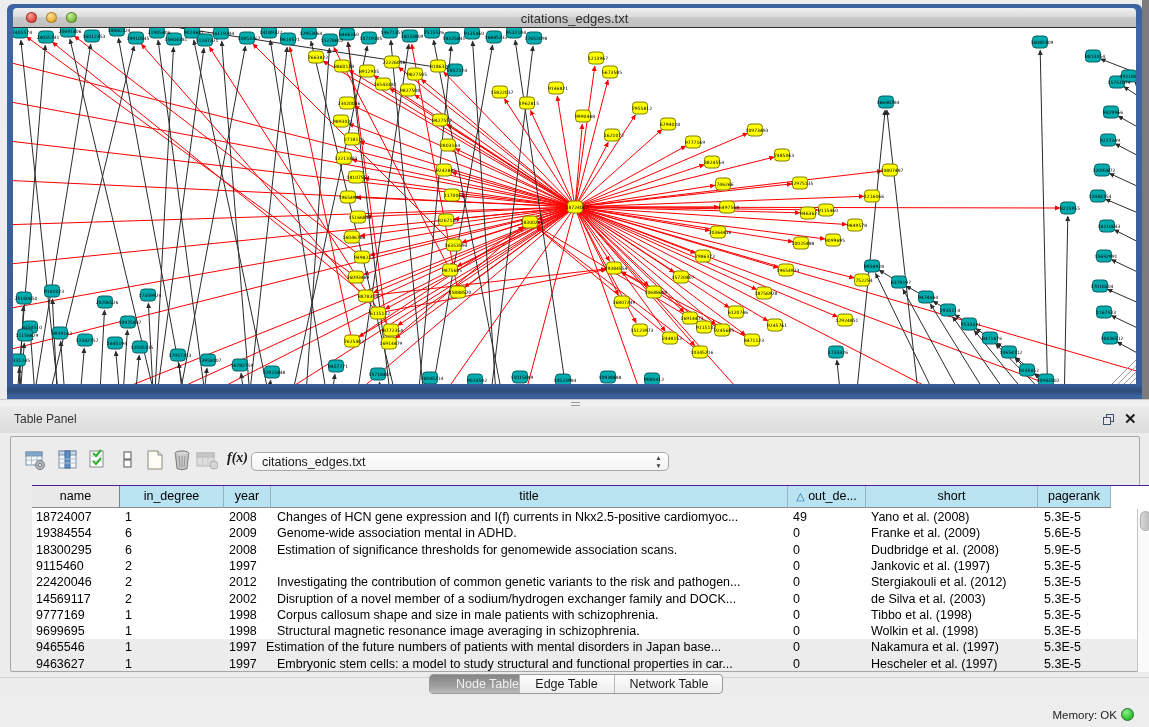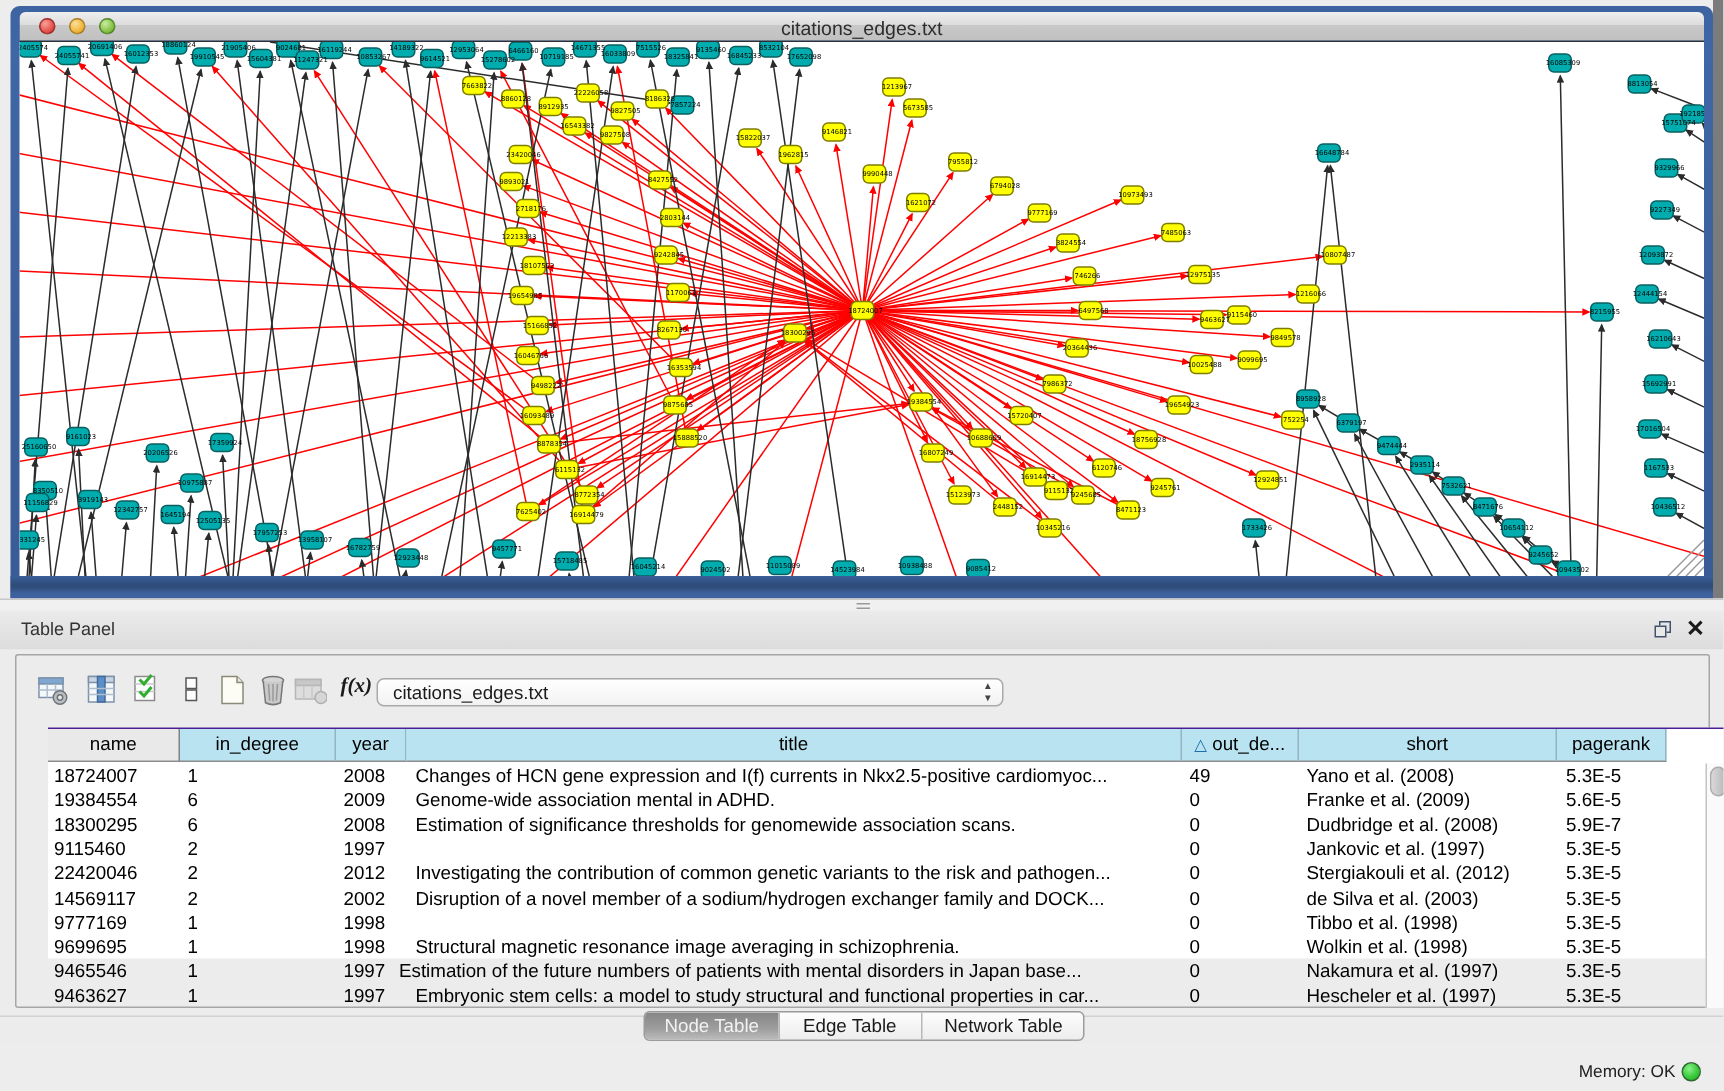--- a/index.html
+++ b/index.html
@@ -704,21 +704,21 @@
             <div class="abs tcell" style="left:839px;width:165px;">Franke et al. (2009)</div>
             <div class="abs tcell" style="left:1012px;width:65px;">5.6E-5</div>
           </div>
           <div class="abs trow" style="top:32.6px;">
             <div class="abs tcell" style="left:4px;width:82px;">18300295</div>
             <div class="abs tcell" style="left:93px;width:97px;">6</div>
             <div class="abs tcell" style="left:197px;width:40px;">2008</div>
             <div class="abs tcell" style="left:245px;width:509px;">Estimation of significance thresholds for genomewide association scans.</div>
             <div class="abs tcell" style="left:761px;width:71px;">0</div>
             <div class="abs tcell" style="left:839px;width:165px;">Dudbridge et al. (2008)</div>
-            <div class="abs tcell" style="left:1012px;width:65px;">5.9E-7</div>
+            <div class="abs tcell" style="left:1012px;width:65px;">5.9E-5</div>
           </div>
           <div class="abs trow" style="top:48.9px;">
             <div class="abs tcell" style="left:4px;width:82px;">9115460</div>
             <div class="abs tcell" style="left:93px;width:97px;">2</div>
             <div class="abs tcell" style="left:197px;width:40px;">1997</div>
             <div class="abs tcell" style="left:761px;width:71px;">0</div>
             <div class="abs tcell" style="left:839px;width:165px;">Jankovic et al. (1997)</div>
             <div class="abs tcell" style="left:1012px;width:65px;">5.3E-5</div>
           </div>
           <div class="abs trow" style="top:65.2px;">
@@ -736,20 +736,21 @@
             <div class="abs tcell" style="left:197px;width:40px;">2002</div>
             <div class="abs tcell" style="left:245px;width:509px;">Disruption of a novel member of a sodium/hydrogen exchanger family and DOCK...</div>
             <div class="abs tcell" style="left:761px;width:71px;">0</div>
             <div class="abs tcell" style="left:839px;width:165px;">de Silva et al. (2003)</div>
             <div class="abs tcell" style="left:1012px;width:65px;">5.3E-5</div>
           </div>
           <div class="abs trow" style="top:97.8px;">
             <div class="abs tcell" style="left:4px;width:82px;">9777169</div>
             <div class="abs tcell" style="left:93px;width:97px;">1</div>
             <div class="abs tcell" style="left:197px;width:40px;">1998</div>
+            <div class="abs tcell" style="left:245px;width:509px;">Corpus callosum shape and size in male patients with schizophrenia.</div>
             <div class="abs tcell" style="left:761px;width:71px;">0</div>
             <div class="abs tcell" style="left:839px;width:165px;">Tibbo et al. (1998)</div>
             <div class="abs tcell" style="left:1012px;width:65px;">5.3E-5</div>
           </div>
           <div class="abs trow" style="top:114.1px;">
             <div class="abs tcell" style="left:4px;width:82px;">9699695</div>
             <div class="abs tcell" style="left:93px;width:97px;">1</div>
             <div class="abs tcell" style="left:197px;width:40px;">1998</div>
             <div class="abs tcell" style="left:245px;width:509px;">Structural magnetic resonance image averaging in schizophrenia.</div>
             <div class="abs tcell" style="left:761px;width:71px;">0</div>
@@ -777,21 +778,21 @@
         </div>
       <div class="abs" id="vscroll">
         <div class="abs" id="vthumb"></div>
       </div>
     </div>
   </div>
 </div>
 
 <div class="abs" id="tabs-line"></div>
 <div class="abs" id="seg">
-    <div class="abs seg-item sel" style="left:0px;width:89px;">Node Table</div>
+    <div class="abs seg-item sel" style="left:0px;width:89px;text-align:right;">Node Table</div>
     <div class="abs seg-div" style="left:89px;"></div>
     <div class="abs seg-item" style="left:89px;width:95px;">Edge Table</div>
     <div class="abs seg-div" style="left:184px;"></div>
     <div class="abs seg-item" style="left:184px;width:110px;">Network Table</div>
   </div>
 
 <div class="abs" id="memory-label" style="right: 32px;">Memory: OK</div>
 <div class="abs" id="memory-dot" style="left: 1121px;"></div>
 
 </body></html>

